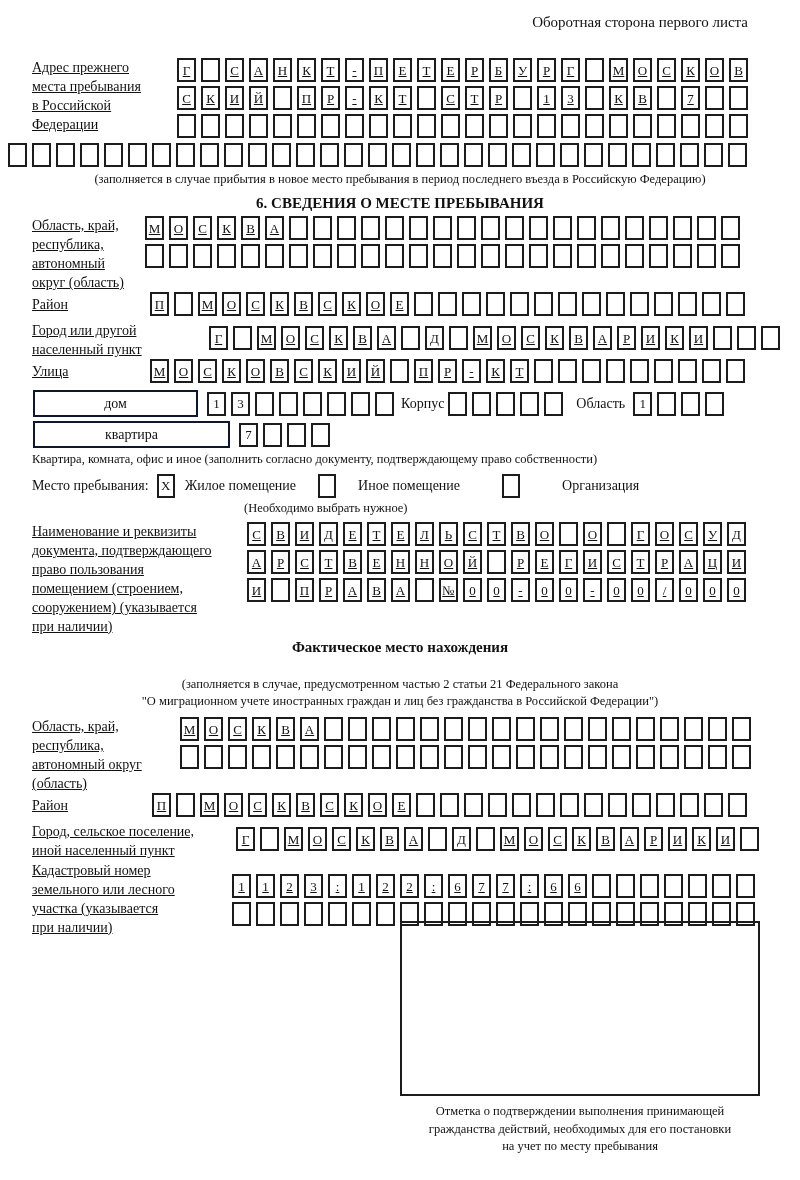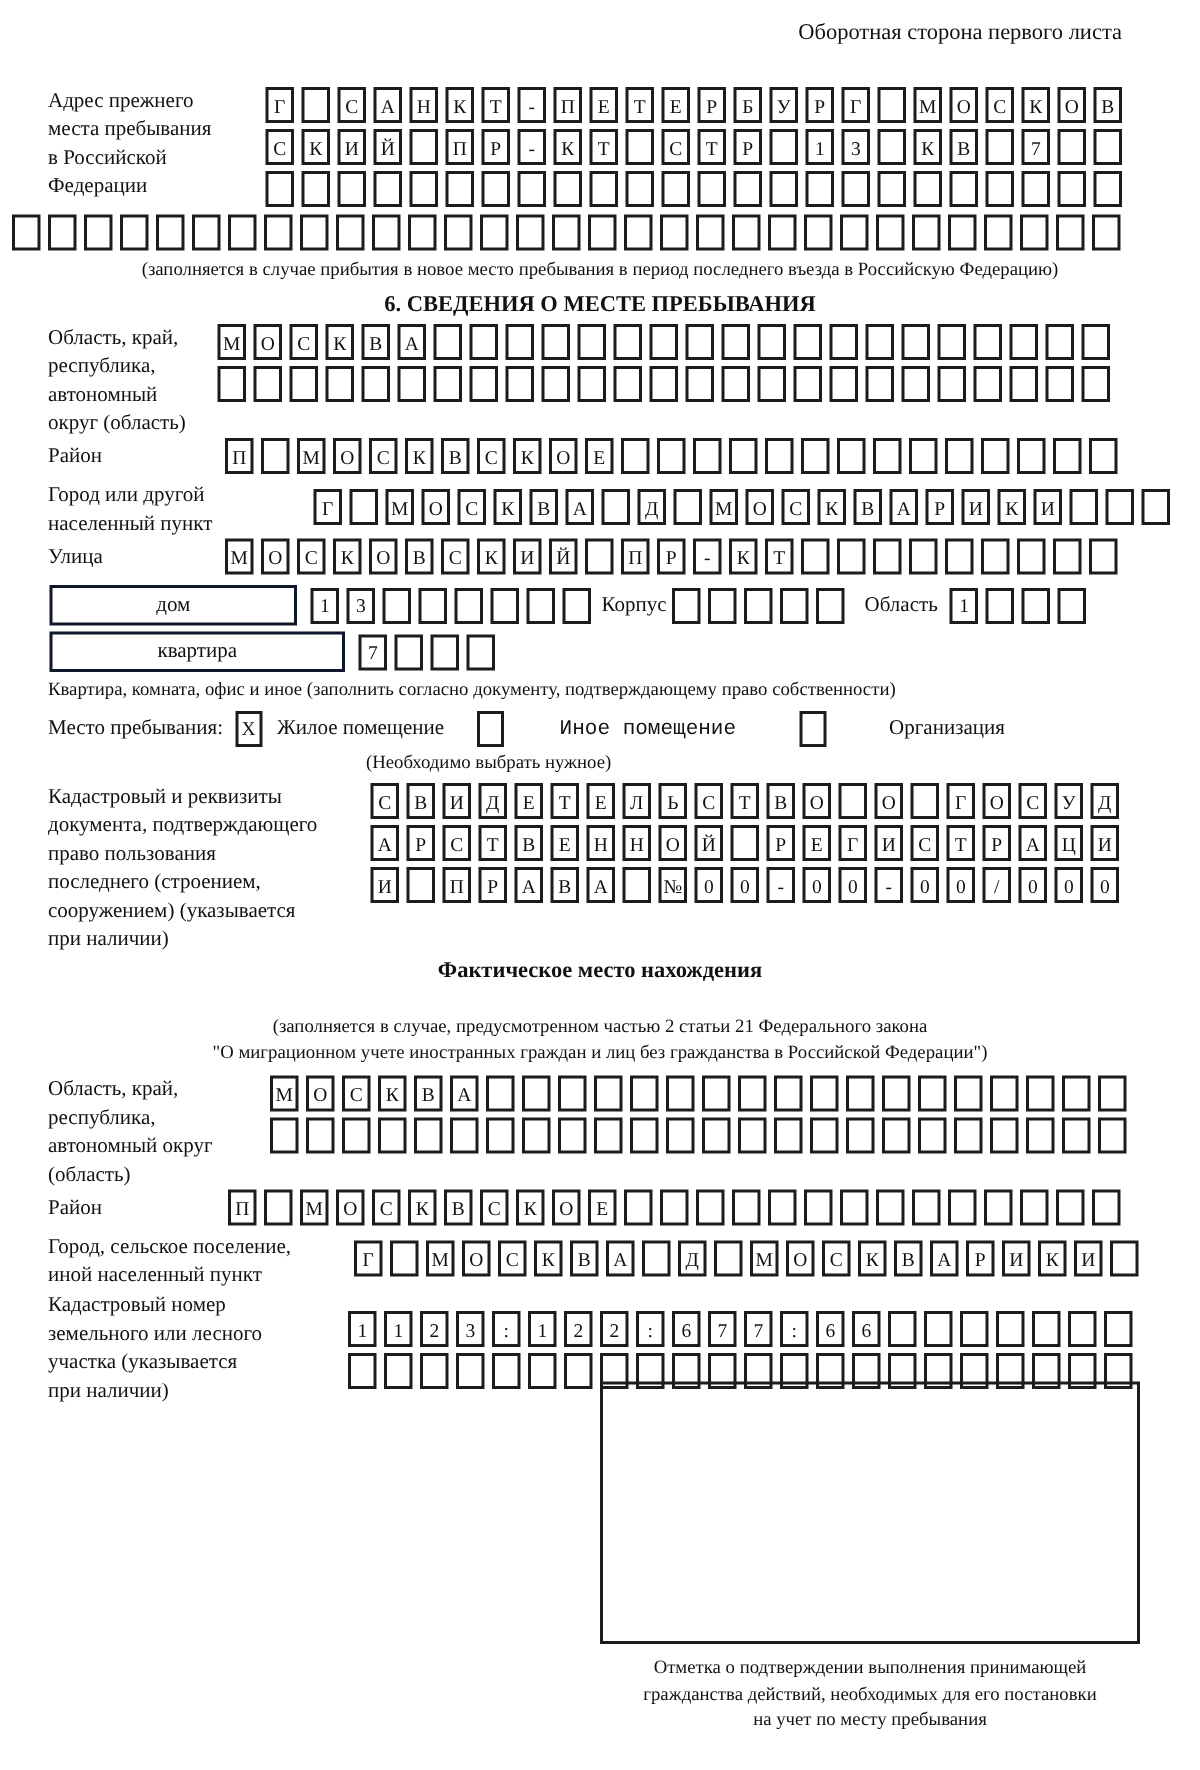--- a/index.html
+++ b/index.html
@@ -12,21 +12,21 @@
     overflow:hidden;
     box-sizing:border-box;
     padding:14px 0 0 32px;
   }
   .hdr{
     text-align:right;
     padding-right:52px;
     font-size:15px;
     height:22px;
   }
-  .field{display:flex;align-items:flex-start;}
+  .field{display:flex;align-items:flex-start;text-decoration:underline;}
   .flabel{font-size:14px;line-height:19px;flex-shrink:0;}
   .rows{display:flex;flex-direction:column;}
   .cellrow{display:flex;margin-bottom:4px;}
   .cell{
     box-sizing:border-box;
     width:19px;height:24px;
     border:2px solid #1c1c1c;
     margin-right:5px;
     display:inline-flex;align-items:center;justify-content:center;
     font-size:13px;line-height:1;
@@ -396,32 +396,32 @@
         <span class="cell"></span>
       </div>
   </div>
   <div class="note" style="margin-top:3px;">Квартира, комната, офис и иное (заполнить согласно документу, подтверждающему право собственности)</div>
 
   <div class="inlinerow" style="margin-top:6px;">
     <div class="opt-label">Место пребывания:</div>
     <div class="checkbox" style="margin-left:8px;">X</div>
     <div class="opt-label" style="margin-left:10px;">Жилое помещение</div>
     <div class="checkbox" style="margin-left:22px;"></div>
-    <div class="opt-label" style="margin-left:37px;font-family:Liberation Mono, monospace;">Иное помещение</div>
+    <div class="opt-label" style="margin-left:22px;">Иное помещение</div>
     <div class="checkbox" style="margin-left:42px;"></div>
     <div class="opt-label" style="margin-left:42px;">Организация</div>
   </div>
   <div class="note" style="margin-left:212px;margin-top:2px;">(Необходимо выбрать нужное)</div>
 
   <div class="field" style="margin-top:5px;">
     <div class="flabel" style="width:215px;">
-      <div>Кадастровый и реквизиты</div>
+      <div>Наименование и реквизиты</div>
       <div>документа, подтверждающего</div>
       <div>право пользования</div>
-      <div>последнего (строением,</div>
+      <div>помещением (строением,</div>
       <div>сооружением) (указывается</div>
       <div>при наличии)</div>
     </div>
     <div class="rows">
       <div class="cellrow">
           <span class="cell">С</span>
           <span class="cell">В</span>
           <span class="cell">И</span>
           <span class="cell">Д</span>
           <span class="cell">Е</span>

